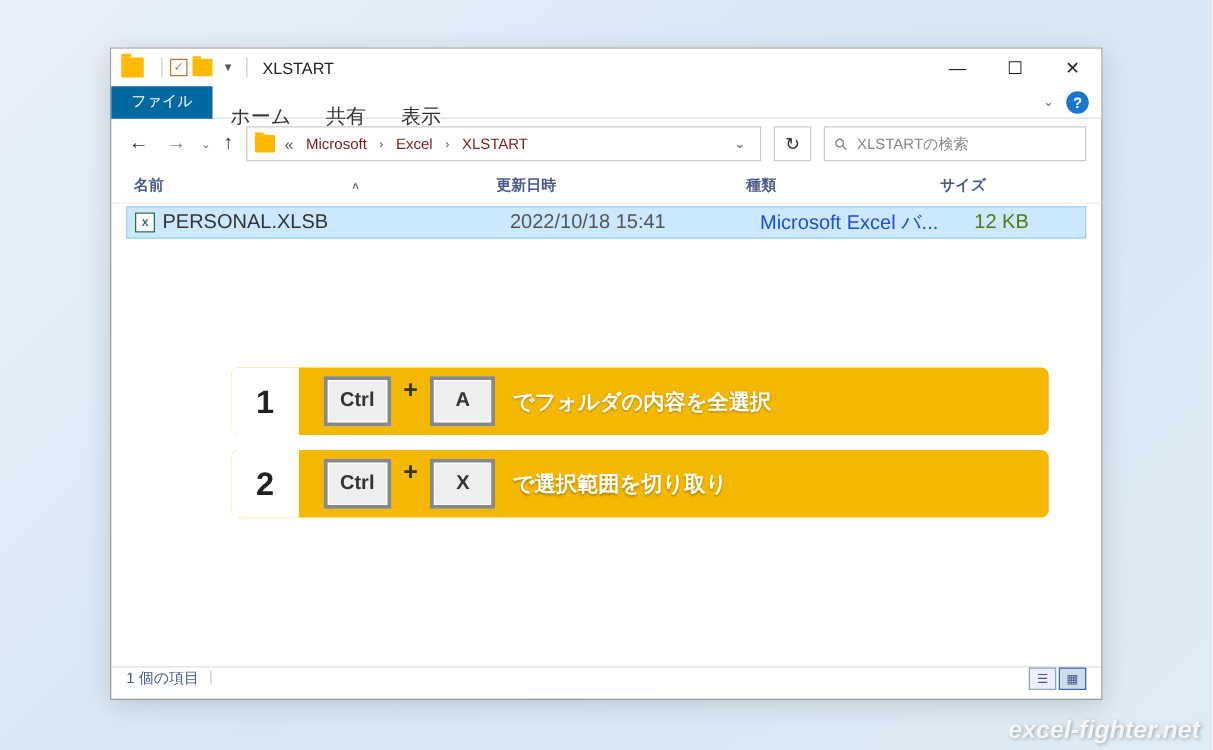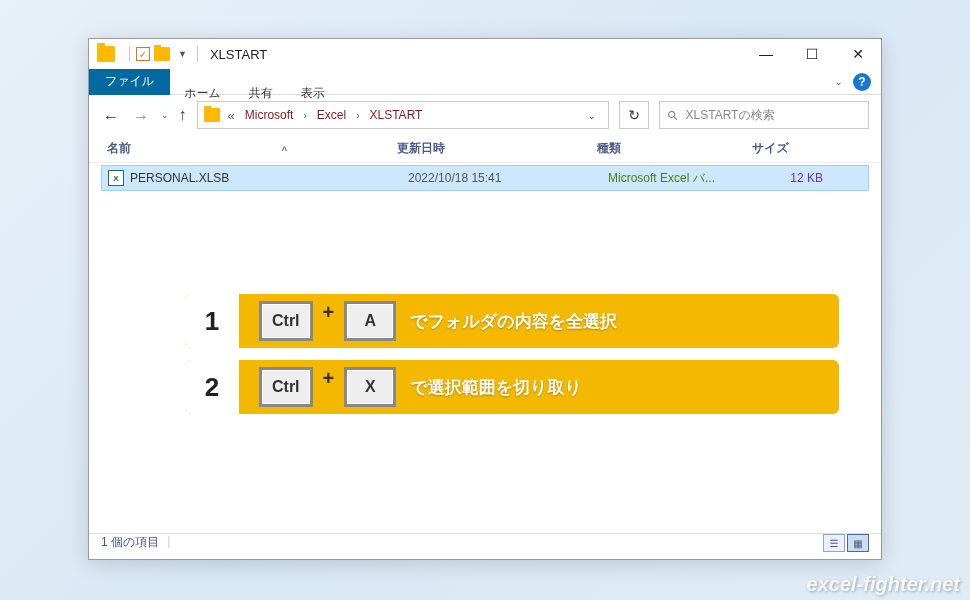--- a/index.html
+++ b/index.html
@@ -11,21 +11,21 @@
 .titlebar .sep { width: 1px; height: 16px; background: #ccc; margin: 0 6px; }
 .titlebar .check-icon { width: 14px; height: 14px; border: 1px solid #c73; display: flex; align-items: center; justify-content: center; color: #c73; font-size: 10px; }
 .titlebar .folder-small { width: 16px; height: 14px; background: #ffb900; border-radius: 1px; position: relative; margin: 0 4px; }
 .titlebar .folder-small::before { content: ''; position: absolute; top: -2px; left: 0; width: 7px; height: 2px; background: #ffb900; }
 .titlebar .chev { font-size: 9px; color: #555; margin: 0 4px; }
 .titlebar .title { margin-left: 6px; font-size: 13px; color: #222; }
 .titlebar .winbtns { margin-left: auto; display: flex; }
 .titlebar .winbtn { width: 46px; height: 30px; display: flex; align-items: center; justify-content: center; font-size: 14px; color: #222; }
 .ribbonbar { height: 26px; display: flex; align-items: center; background: #fff; border-bottom: 1px solid #ddd; }
 .ribbonbar .file-tab { height: 26px; padding: 0 16px; background: #0369a1; color: #fff; font-size: 12px; display: flex; align-items: center; }
-.ribbonbar .tab { padding: 0 14px; height: 26px; display: flex; align-items: center; font-size: 12px; color: #333; margin-top: 24px; }
+.ribbonbar .tab { padding: 0 14px; height: 26px; display: flex; align-items: center; font-size: 16px; color: #333; margin-top: 24px; }
 .ribbonbar .right { margin-left: auto; display: flex; align-items: center; padding-right: 10px; }
 .ribbonbar .expand { font-size: 10px; color: #666; margin-right: 10px; }
 .ribbonbar .help { width: 18px; height: 18px; border-radius: 50%; background: #1976d2; color: #fff; font-size: 12px; font-weight: bold; display: flex; align-items: center; justify-content: center; }
 .navbar { height: 40px; display: flex; align-items: center; padding: 0 12px; gap: 10px; }
 .navbar .nav-arrow { width: 20px; font-size: 16px; color: #888; text-align: center; }
 .navbar .nav-arrow.active { color: #333; }
 .navbar .chev-down { font-size: 9px; color: #555; }
 .navbar .up-arrow { font-size: 16px; color: #333; }
 .addressbox { flex: 1; height: 28px; border: 1px solid #ccc; display: flex; align-items: center; padding: 0 6px; gap: 4px; }
 .addressbox .folder-icon-sm { width: 16px; height: 14px; background: #ffb900; border-radius: 1px; position: relative; }
@@ -39,27 +39,27 @@
 .searchbox .search-icon { font-size: 13px; color: #888; transform: rotate(-45deg); }
 .searchbox .placeholder { font-size: 12px; color: #888; }
 .headers { height: 28px; display: flex; align-items: center; padding: 0 18px; border-bottom: 1px solid #eee; font-size: 12px; color: #4a5a8a; }
 .headers .col { position: relative; font-weight: bold; }
 .headers .col-name { width: 290px; }
 .headers .col-date { width: 200px; }
 .headers .col-type { width: 155px; }
 .headers .col-size { width: 80px; }
 .headers .sort-caret { position: absolute; right: 110px; top: 4px; font-size: 9px; color: #666; }
 .filelist { padding: 2px 12px; }
-.filerow { height: 26px; display: flex; align-items: center; background: #cce8ff; border: 1px solid #99d1ff; padding: 0 6px; font-size: 12px; color: #333; }
+.filerow { height: 26px; display: flex; align-items: center; background: #cce8ff; border: 1px solid #99d1ff; padding: 0 6px; font-size: 16px; color: #333; }
 .filerow .file-icon { width: 16px; height: 16px; border: 1px solid #217346; background: #fff; position: relative; margin-right: 6px; display: flex; align-items: center; justify-content: center; }
 .filerow .file-icon::before { content: 'X'; font-size: 8px; color: #217346; font-weight: bold; }
 .filerow .fname { width: 278px; }
 .filerow .fdate { width: 200px; color: #555; }
-.filerow .ftype { width: 155px; color: #4d7c0f; }
-.filerow .fsize { width: 80px; text-align: right; color: #6d28d9; padding-right: 20px; }
+.filerow .ftype { width: 155px; color: #1d4ed8; }
+.filerow .fsize { width: 80px; text-align: right; color: #4d7c0f; padding-right: 20px; }
 .statusbar { position: absolute; bottom: 0; left: 0; right: 0; height: 26px; display: flex; align-items: flex-start; padding: 0 12px; font-size: 12px; color: #4a5a8a; border-top: 1px solid #e0e0e0; }
 .statusbar .status-sep { margin: 0 8px; color: #ccc; }
 .statusbar .viewbtns { margin-left: auto; display: flex; gap: 2px; }
 .statusbar .viewbtn { width: 22px; height: 18px; border: 1px solid #8ab; background: #eef; display: flex; align-items: center; justify-content: center; font-size: 10px; }
 .statusbar .viewbtn.active { border-color: #46a; background: #cde; }
 .banners { position: absolute; left: 96px; top: 255px; width: 654px; }
 .banner { display: flex; align-items: center; height: 54px; background: #f5b800; border-radius: 6px; margin-bottom: 12px; }
 .banner .num-box { width: 58px; height: 54px; background: #fff; border-radius: 6px 0 0 6px; display: flex; align-items: center; justify-content: center; font-size: 26px; font-weight: bold; color: #222; border-right: 4px solid #f5b800; }
 .banner .keys { display: flex; align-items: flex-start; margin-left: 16px; }
 .banner .key { min-width: 52px; height: 40px; padding: 0 10px; background: #eee; border: 3px solid #888; display: flex; align-items: center; justify-content: center; font-size: 16px; font-weight: bold; color: #333; position: relative; box-shadow: inset 0 0 0 1px #fff; }

